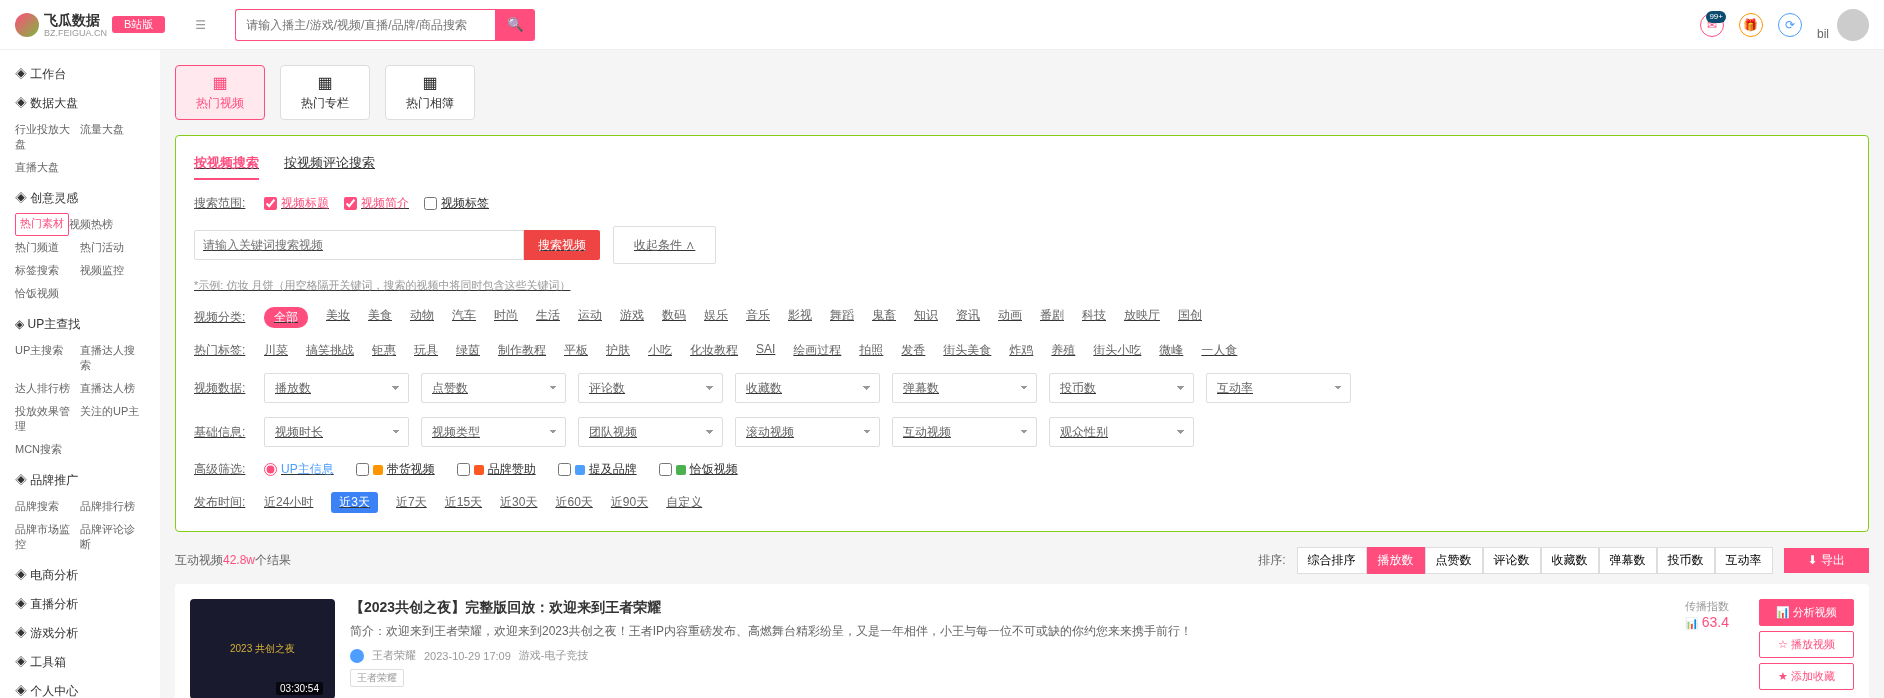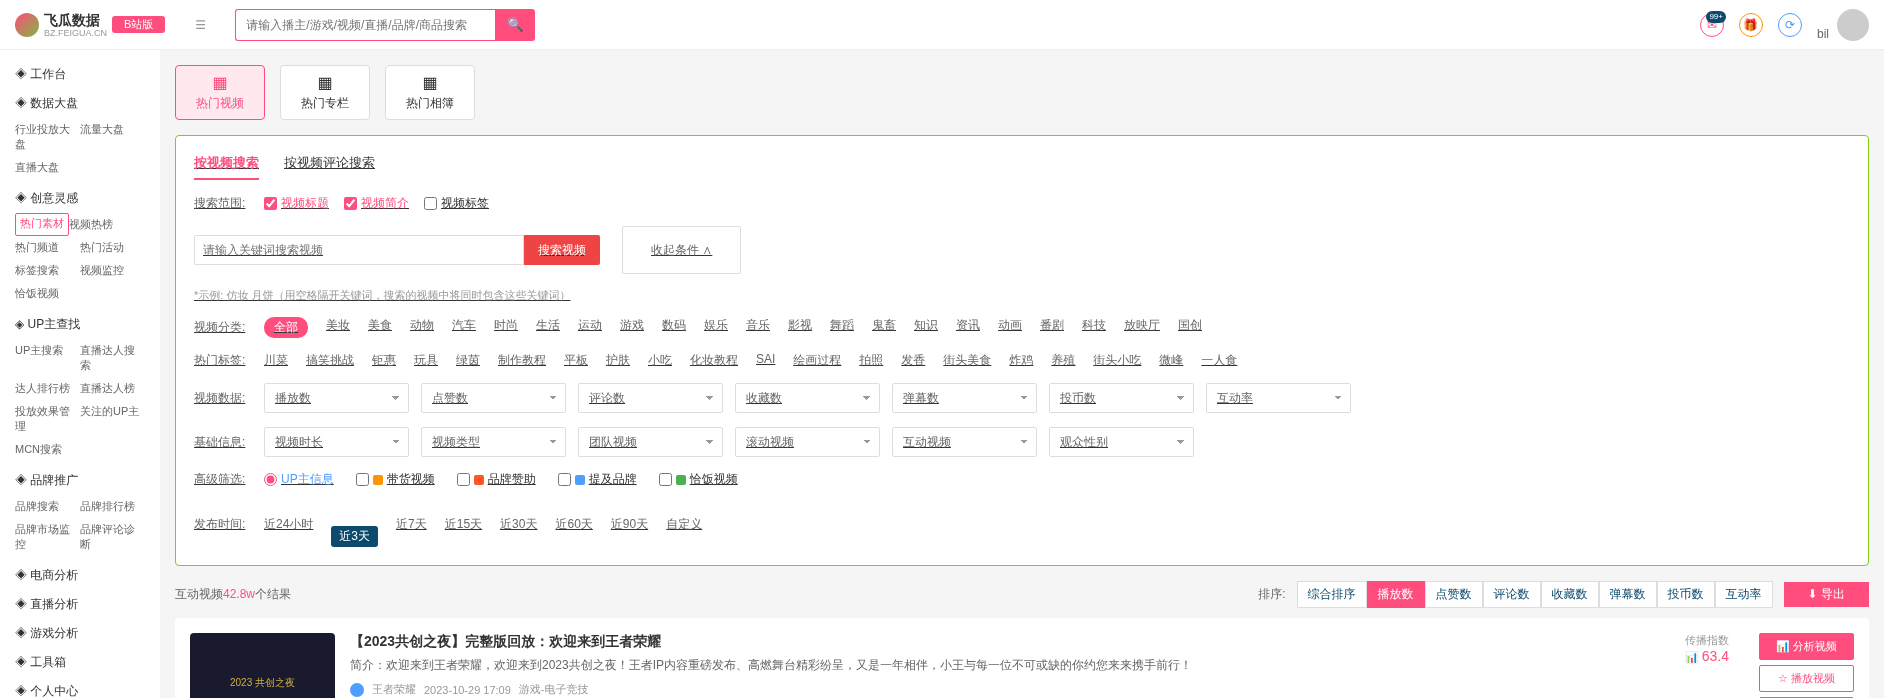--- a/index.html
+++ b/index.html
@@ -41,42 +41,42 @@
 .sub-tab { cursor: pointer; padding-bottom: 6px; }
 .sub-tab.active { color: #ff4d7e; border-bottom: 2px solid #ff4d7e; font-weight: bold; }
 
 .filter-row { display: flex; align-items: center; gap: 15px; margin-bottom: 14px; font-size: 12px; }
 .filter-label { color: #666; min-width: 55px; }
 .check { display: flex; align-items: center; gap: 4px; cursor: pointer; }
 .check input[type="checkbox"] { accent-color: #ff4d7e; }
 .check.pink { color: #ff4d7e; }
 .keyword-input { width: 330px; height: 30px; border: 1px solid #ddd; padding: 0 8px; font-size: 12px; border-radius: 2px 0 0 2px; }
 .keyword-btn { height: 30px; padding: 0 14px; background: #ef4444; color: #fff; border: none; font-size: 12px; cursor: pointer; border-radius: 0 2px 2px 0; }
-.collapse-btn { height: 48px; padding: 0 28px; background: #fff; border: 1px solid #ddd; font-size: 12px; cursor: pointer; border-radius: 2px; color: #666; margin-left: 22px; }
+.collapse-btn { height: 38px; padding: 0 20px; background: #fff; border: 1px solid #ddd; font-size: 12px; cursor: pointer; border-radius: 2px; color: #666; margin-left: 13px; }
 .hint { font-size: 11px; color: #999; margin-bottom: 14px; }
 
 .cat-list { display: flex; flex-wrap: wrap; gap: 10px 18px; }
 .cat-item { color: #666; cursor: pointer; font-size: 12px; }
 .cat-item.active { background: #ff4d7e; color: #fff; padding: 2px 10px; border-radius: 10px; }
 
 .select-row { display: flex; gap: 12px; }
 .select { height: 30px; padding: 0 25px 0 10px; border: 1px solid #ddd; border-radius: 2px; background: #fff; font-size: 12px; color: #666; appearance: none; background-image: linear-gradient(45deg, transparent 50%, #999 50%), linear-gradient(135deg, #999 50%, transparent 50%); background-position: calc(100% - 12px) center, calc(100% - 8px) center; background-size: 4px 4px, 4px 4px; background-repeat: no-repeat; cursor: pointer; width: 145px; }
 
 .time-list { display: flex; gap: 18px; align-items: center; }
 .time-item { color: #666; cursor: pointer; font-size: 12px; }
-.time-item.active { background: #0c4a6e; color: #fff; padding: 2px 8px; border-radius: 3px; margin-top: 24px; }
+.time-item.active { background: #3b82f6; color: #fff; padding: 2px 8px; border-radius: 3px; }
 
 .adv-check { display: flex; align-items: center; gap: 4px; font-size: 12px; }
 .adv-check input[type="radio"] { accent-color: #ff4d7e; }
 .color-dot { width: 10px; height: 10px; border-radius: 2px; display: inline-block; }
 
 .result-bar { display: flex; align-items: center; justify-content: space-between; margin: 10px 0; font-size: 12px; color: #666; }
 .result-count .num { color: #ff4d7e; }
 .sort-row { display: flex; align-items: center; gap: 3px; }
-.sort-item { padding: 4px 10px; border: 1px solid #ddd; background: #fff; cursor: pointer; font-size: 12px; color: #0c4a6e; }
+.sort-item { padding: 4px 10px; border: 1px solid #ddd; background: #fff; cursor: pointer; font-size: 12px; color: #000000; }
 .sort-item.active { background: #ff4d7e; color: #fff; border-color: #ff4d7e; }
 .export-btn { background: #ff4d7e; color: #fff; padding: 4px 24px; border: none; cursor: pointer; margin-left: 8px; font-size: 12px; }
 
 .video-card { background: #fff; border-radius: 4px; padding: 15px; }
 .video-top { display: flex; gap: 15px; }
 .thumb { width: 145px; height: 100px; background: #1a1a2e; border-radius: 4px; position: relative; display: flex; align-items: center; justify-content: center; color: #d4af37; font-size: 10px; }
 .thumb-overlay { position: absolute; bottom: 4px; right: 12px; background: rgba(0,0,0,0.7); color: #fff; font-size: 10px; padding: 1px 4px; border-radius: 2px; }
 .video-info { flex: 1; }
 .video-title { font-size: 14px; font-weight: bold; margin-bottom: 6px; }
 .video-desc { font-size: 12px; color: #666; margin-bottom: 8px; }

